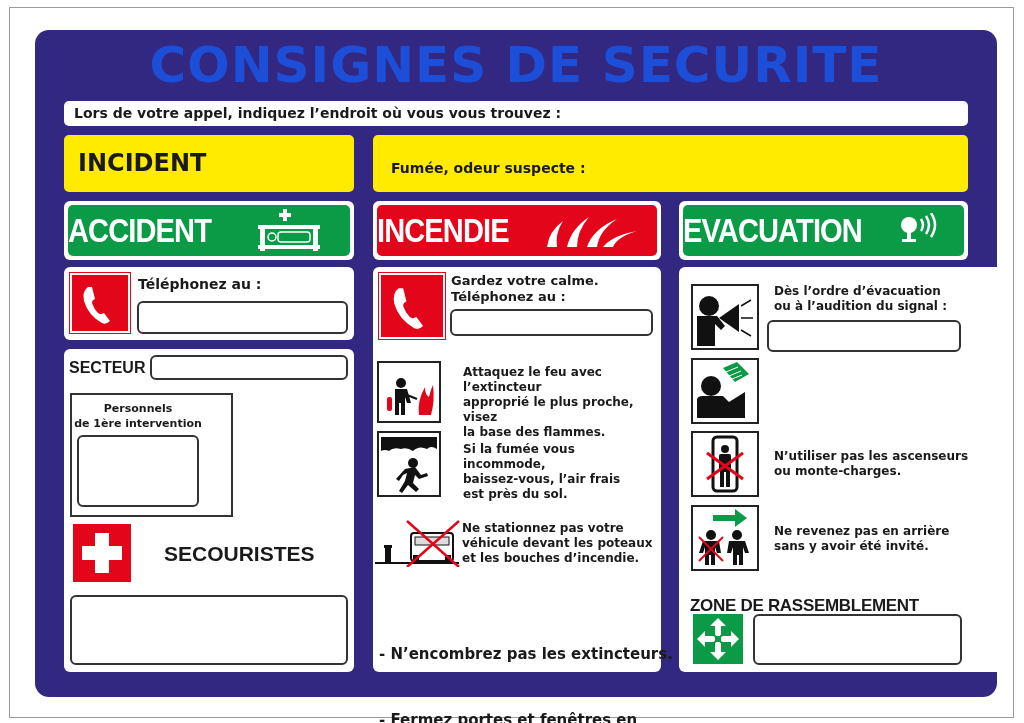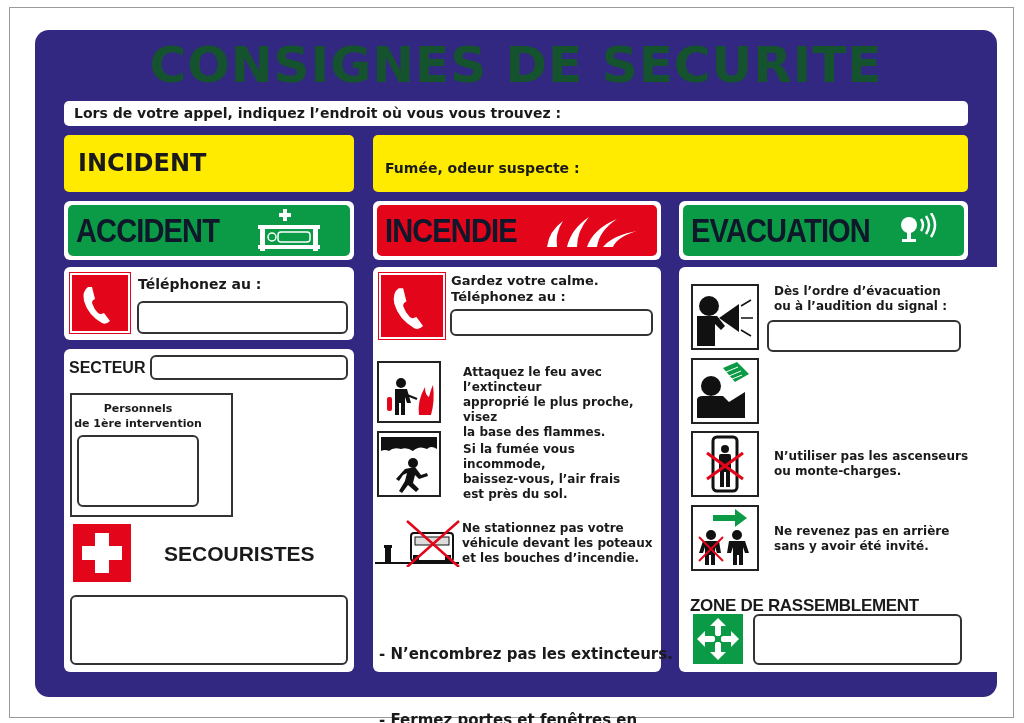--- a/index.html
+++ b/index.html
@@ -1,27 +1,27 @@
 <!DOCTYPE html>
 <html><head>
 <meta charset="utf-8">
 <style>
   * { box-sizing: border-box; margin: 0; padding: 0; }
   html, body { width: 1024px; height: 723px; background: #ffffff; overflow: hidden; }
   body { font-family: "DejaVu Sans", "Liberation Sans", sans-serif; color: #1a1a1a; position: relative; }
   .frame { position: absolute; left: 9px; top: 7px; width: 1005px; height: 711px; border: 1px solid #9a9a9a; background: #fff; }
   .panel { position: absolute; left: 35px; top: 30px; width: 962px; height: 667px; background: #322882; border-radius: 14px; }
   .abs { position: absolute; }
-  .title { position: absolute; left: 35px; top: 34px; width: 962px; text-align: center; color: #14532d; font-weight: bold; font-size: 50px; letter-spacing: 1px; line-height: 62px; }
+  .title { position: absolute; left: 35px; top: 34px; width: 962px; text-align: center; color: #1d4ed8; font-weight: bold; font-size: 50px; letter-spacing: 1px; line-height: 62px; }
   .infobar { left: 64px; top: 101px; width: 904px; height: 25px; background: #fff; border-radius: 5px; font-weight: bold; font-size: 14px; line-height: 25px; padding-left: 10px; }
   .yellow { background: #ffeb00; border-radius: 5px; font-weight: bold; }
   .incident { left: 64px; top: 135px; width: 290px; height: 57px; font-size: 24px; padding: 14px 0 0 14px; }
-  .fumee { left: 373px; top: 135px; width: 595px; height: 57px; font-size: 14px; padding: 25px 0 0 12px; }
+  .fumee { left: 373px; top: 135px; width: 595px; height: 57px; font-size: 14px; padding: 25px 0 0 18px; }
   .hdr { height: 59px; border-radius: 6px; background: #fff; padding: 4px; }
-  .hdr-inner { width: 100%; height: 100%; border-radius: 5px; color: #0f172a; font-weight: bold; font-size: 33px; display: flex; align-items: center; padding-left: 8px; letter-spacing: -1px; font-family: "Liberation Sans", sans-serif; transform-origin: left; }
+  .hdr-inner { width: 100%; height: 100%; border-radius: 5px; color: #ffffff; font-weight: bold; font-size: 33px; display: flex; align-items: center; letter-spacing: -1px; font-family: "Liberation Sans", sans-serif; transform-origin: left; }
   .green { background: #0b9a45; }
   .red { background: #e3051a; }
   .hdr-text { display: inline-block; transform: scaleX(0.88); transform-origin: left; }
   .whitebox { background: #fff; border-radius: 6px; }
   .field { position: absolute; border: 2px solid #333; border-radius: 6px; background: #fff; }
   .txt { position: absolute; font-weight: bold; font-size: 12px; line-height: 15px; color: #1a1a1a; }
   .pic { position: absolute; border: 2px solid #222; background: #fff; }
   .redsq { position: absolute; background: #e3051a; }
   .bigtxt { font-size: 15px; line-height: 22px; }
 </style>

